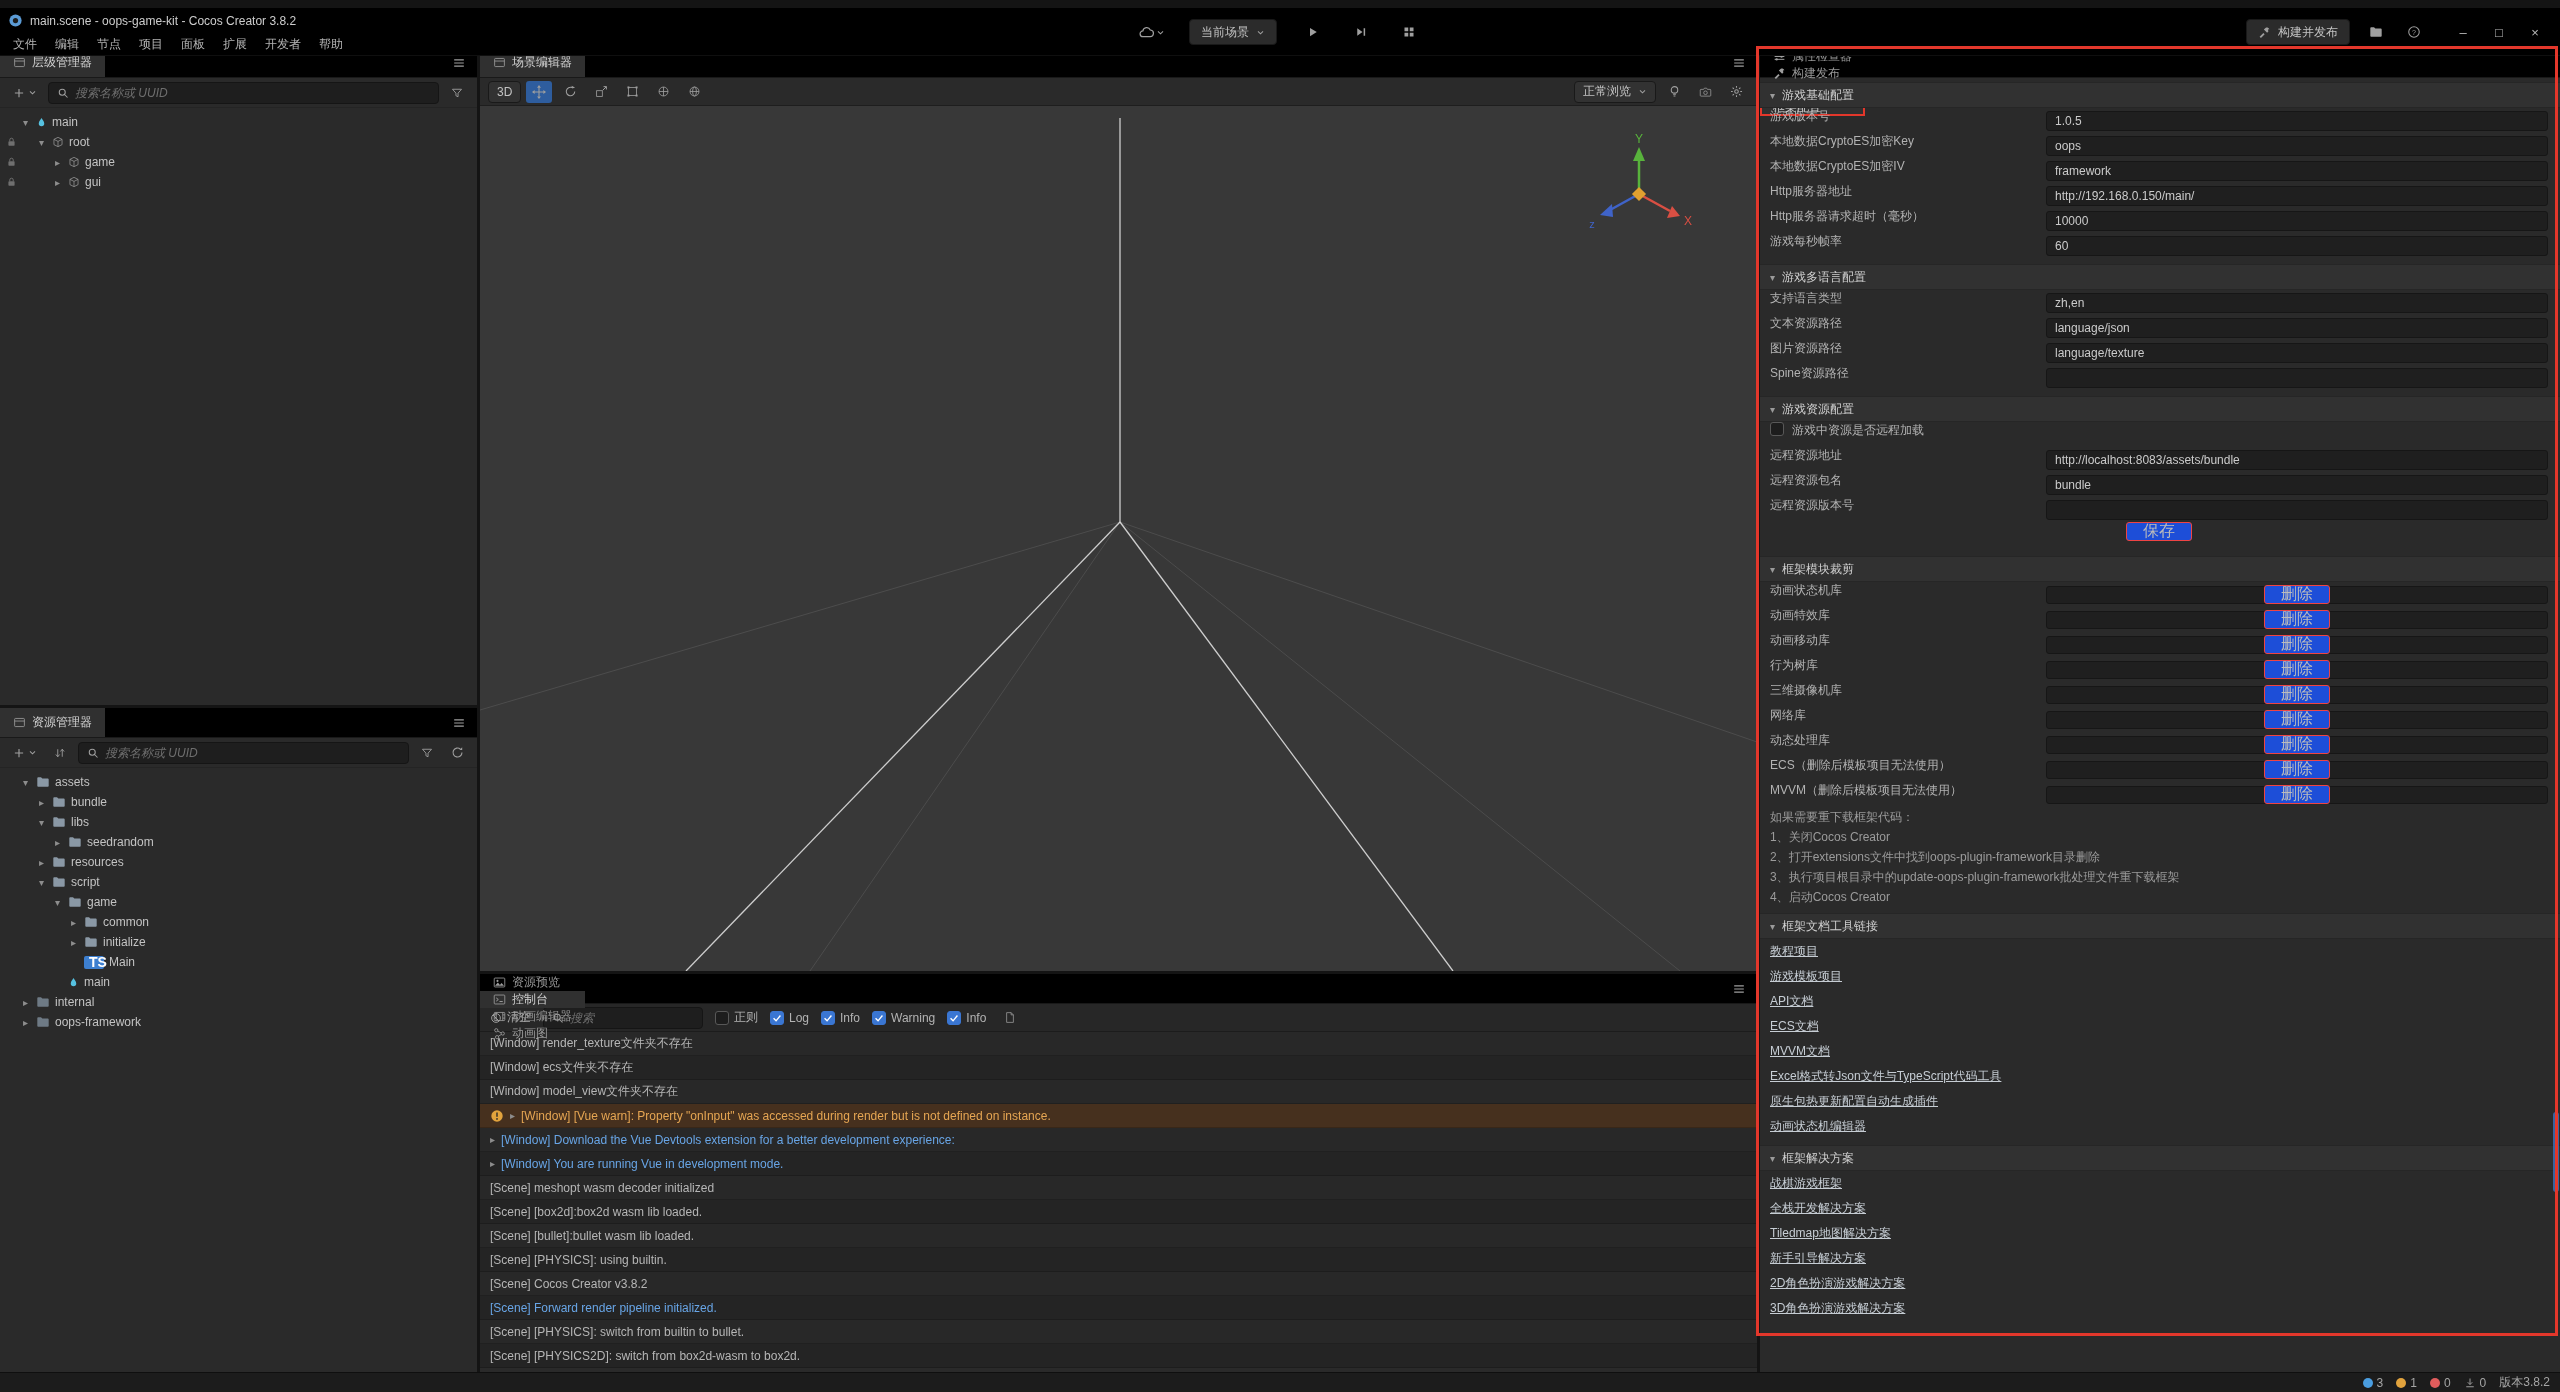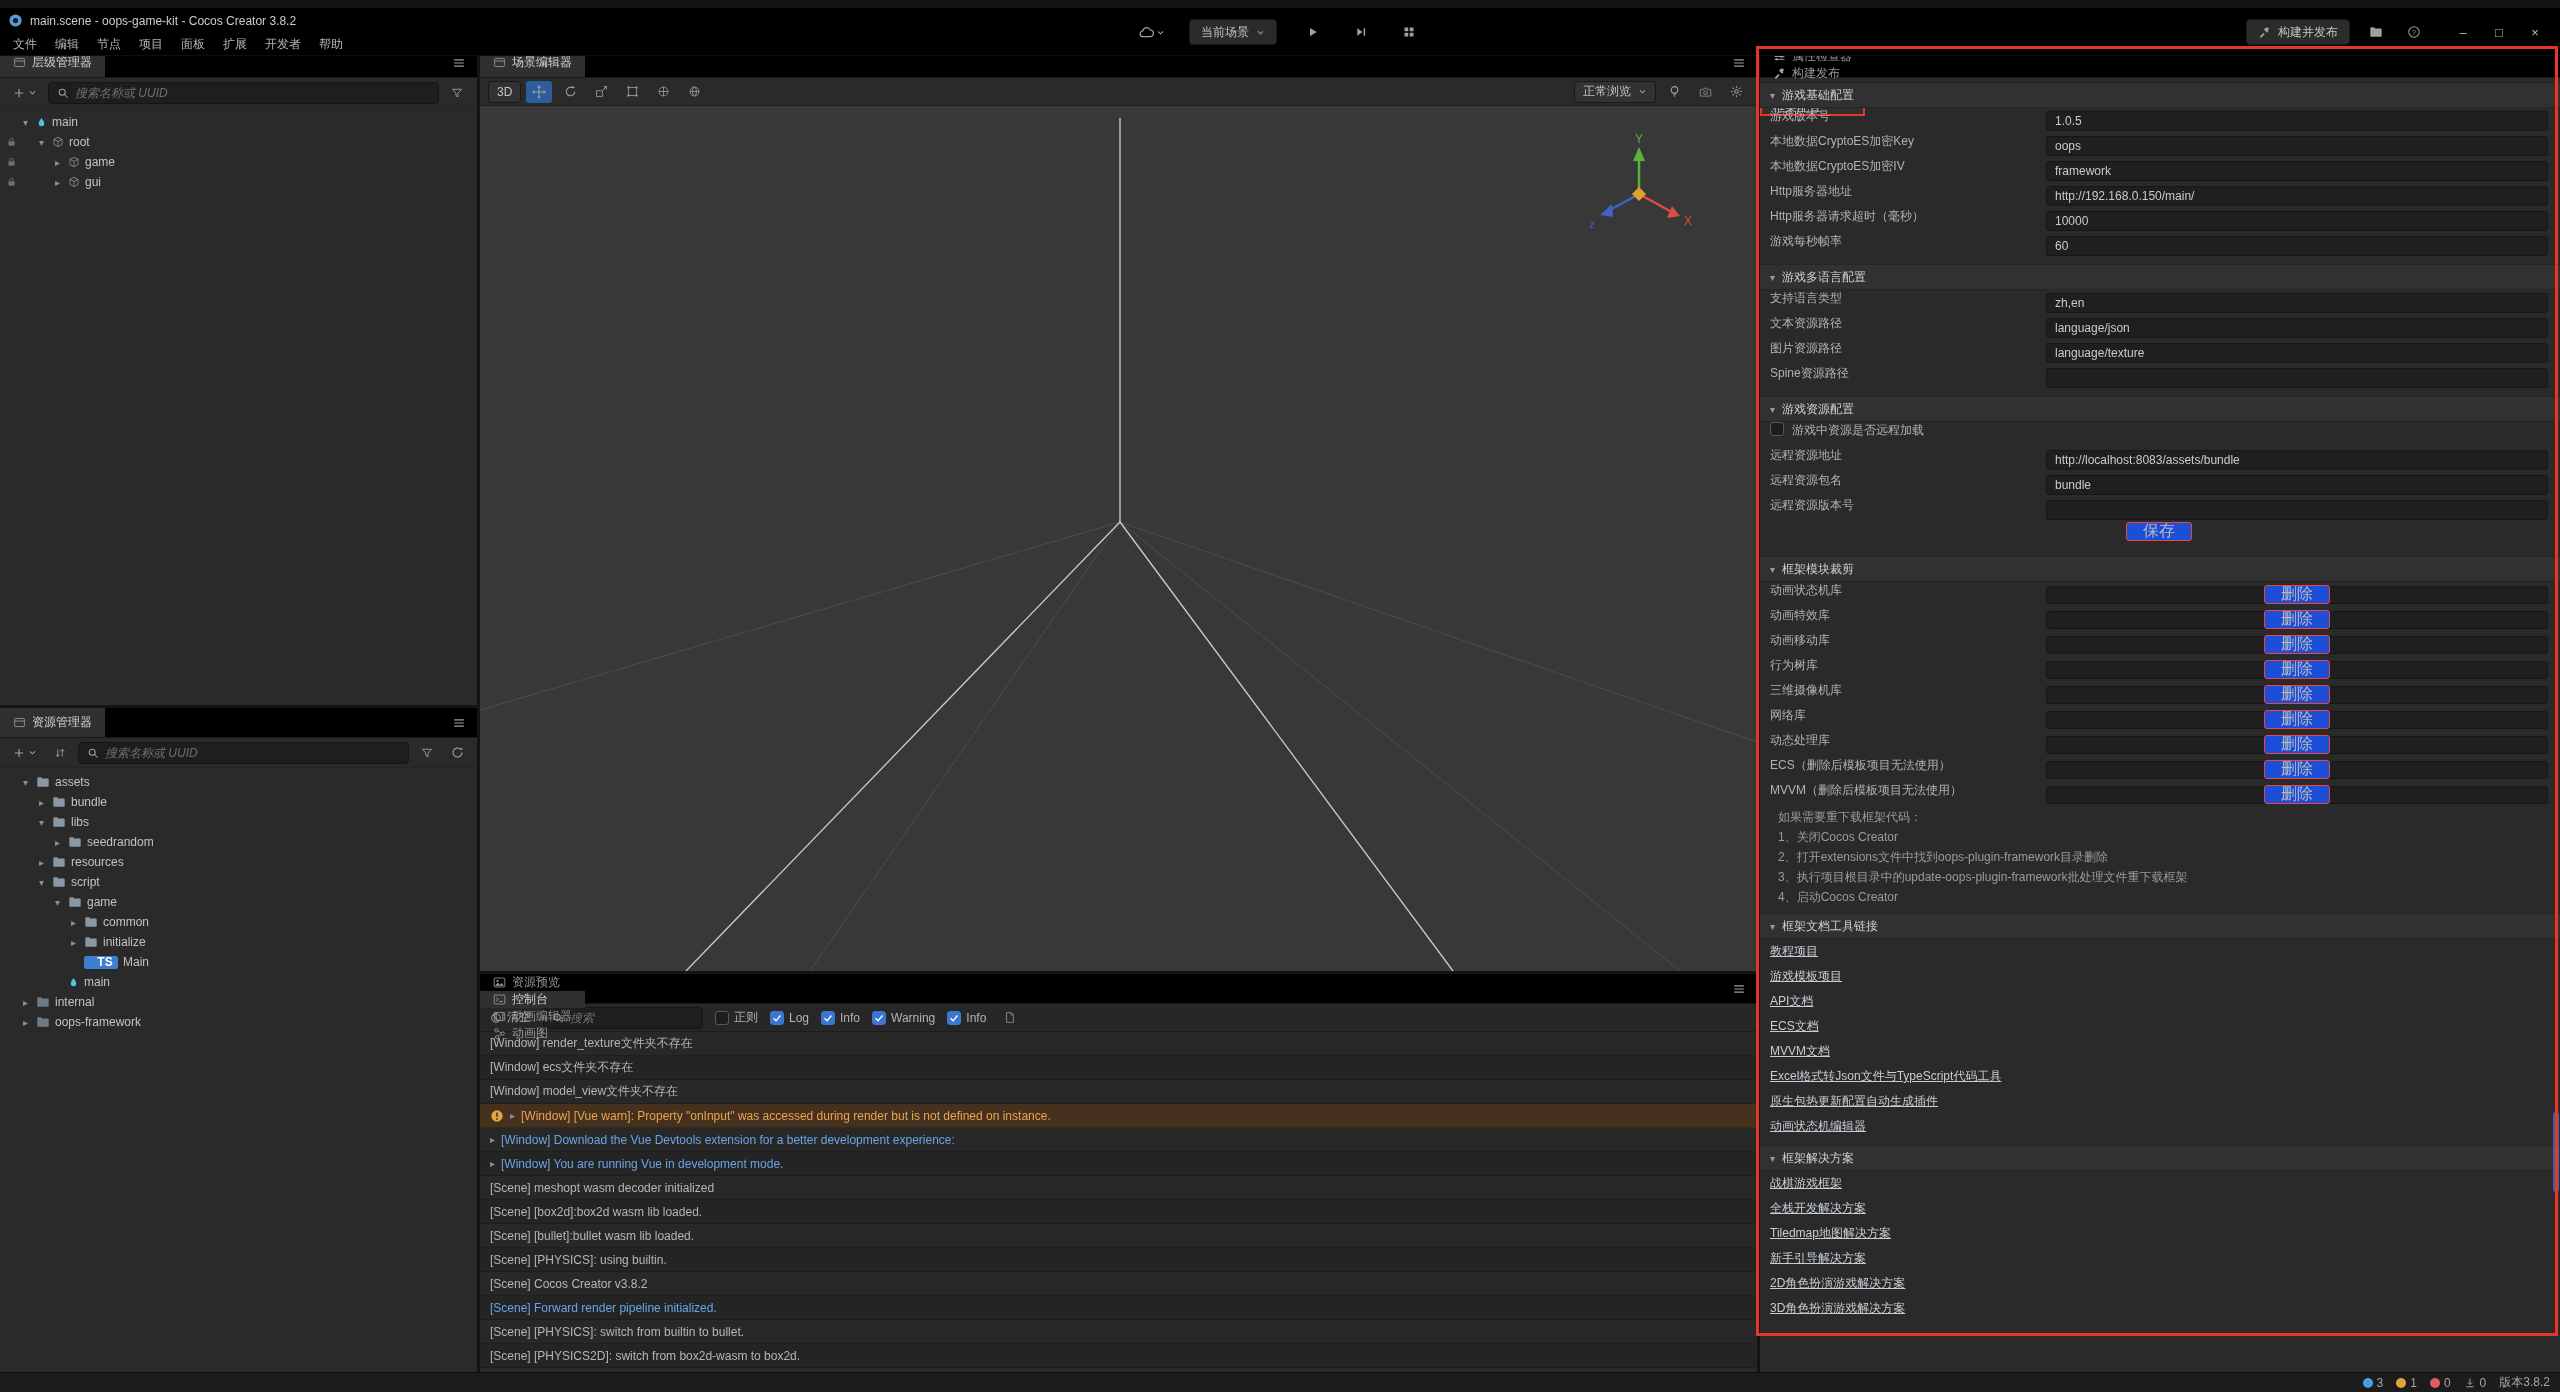--- a/index.html
+++ b/index.html
@@ -33,21 +33,21 @@
   .tabbar-menu{width:36px;display:flex;align-items:center;justify-content:center;}
   .searchrow{height:30px;flex:0 0 30px;display:flex;align-items:center;gap:6px;padding:0 8px;background:#2a2a2a;border-bottom:1px solid #242424;}
   .addbtn{display:inline-flex;align-items:center;gap:3px;height:22px;padding:0 5px;color:#ababab;}
   .search{flex:1;display:flex;align-items:center;gap:6px;height:22px;background:#1e1e1e;border:1px solid #151515;border-radius:4px;padding:0 8px;}
   
   .tree{flex:1;overflow:hidden;padding-top:4px;}
   .tree-row{height:20px;display:flex;align-items:center;gap:5px;position:relative;}
   .lock-gutter{position:absolute;left:6px;top:4px;}
   .arrow{width:11px;text-align:center;color:#8d8d8d;font-size:10px;flex:0 0 11px;}
   .tree-label{color:#c3c3c3;white-space:nowrap;}
-  .ts-badge{width:34px;height:13px;background:#3d7fd0;color:#fff;font-size:12px;font-weight:bold;border-radius:2px;display:inline-flex;align-items:center;justify-content:center;padding-left:8px;}
+  .ts-badge{width:20px;height:13px;background:#3d7fd0;color:#fff;font-size:14px;font-weight:bold;border-radius:2px;display:inline-flex;align-items:center;justify-content:center;padding-left:8px;}
   
   #scene-toolbar{height:28px;flex:0 0 28px;display:flex;align-items:center;gap:5px;padding:0 8px;background:#2a2a2a;border-bottom:1px solid #1e1e1e;}
   .tool{width:26px;height:22px;border-radius:3px;display:inline-flex;align-items:center;justify-content:center;color:#a6a6a6;}
   .tool.active{background:#2e5d9e;color:#fff;}
   .tool.lit{color:#5b9bd5;}
   #viewport{flex:1;position:relative;background:#383838;overflow:hidden;}
   #grid-svg{position:absolute;left:0;top:0;}
   #gizmo-box{position:absolute;right:58px;top:26px;}
   
   .filterbar{height:28px;flex:0 0 28px;display:flex;align-items:center;gap:12px;padding:0 10px;background:#272727;border-bottom:1px solid #1c1c1c;}
@@ -71,21 +71,21 @@
   .insp-header:first-child{margin-top:0;}
   .sec-arrow{color:#9a9a9a;font-size:10px;}
   .insp-row{height:25px;display:flex;padding:0 12px 0 10px;}
   .insp-label{flex:0 0 276px;color:#b2b2b2;white-space:nowrap;overflow:hidden;}
   .cb-label{margin-left:8px;flex:1;}
   .insp-value{flex:1;display:flex;align-items:center;min-width:0;}
   .insp-input{flex:1;height:20px;background:#1f1f1f;border:1px solid #161616;border-radius:3px;padding:0 8px;color:#cbcbcb;}
   .module-track{flex:1;height:18px;background:#1f1f1f;border:1px solid #161616;border-radius:3px;display:flex;align-items:center;justify-content:center;}
   .del-btn,.btn{height:19px;padding:0 16px;background:#1d4ed8;border:1px solid #ef4444;border-radius:3px;color:#bcbcbc;font-size:16px;display:inline-flex;align-items:center;cursor:default;}
   .save-row{height:28px;justify-content:center;}
-  .insp-note{height:20px;line-height:20px;padding:0 10px;color:#9b9b9b;white-space:nowrap;margin-left:8px;}
+  .insp-note{height:20px;line-height:20px;padding:0 10px;color:#9b9b9b;white-space:nowrap;}
   .insp-linkrow{height:25px;display:flex;align-items:center;padding:0 10px;}
   .insp-link{color:#c6cdd4;text-decoration:underline;cursor:default;}
   .vscroll{position:absolute;right:1px;top:34px;bottom:4px;width:6px;}
   .vthumb{position:absolute;top:1030px;height:80px;width:6px;border-radius:3px;background:#3d6db5;opacity:.85;}
   
   #statusbar{position:absolute;left:0;top:1372px;width:2560px;height:20px;background:#1c1c1c;border-top:1px solid #0f0f0f;display:flex;align-items:center;z-index:5;}
   .sb-right{margin-left:auto;display:flex;align-items:center;gap:13px;padding-right:10px;color:#a5a5a5;}
   .sb-item{display:inline-flex;align-items:center;gap:4px;}
   .dot{width:10px;height:10px;border-radius:50%;display:inline-block;}
   

